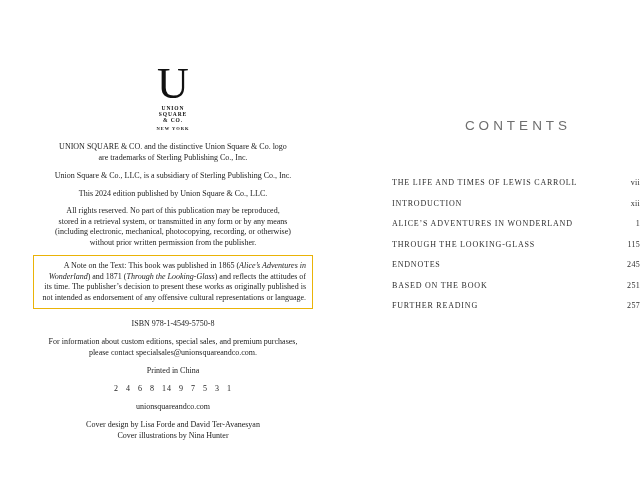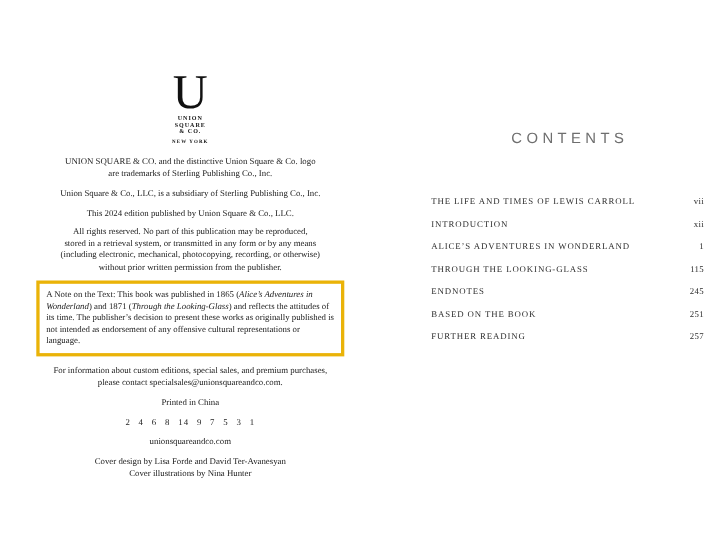--- a/index.html
+++ b/index.html
@@ -58,25 +58,25 @@
   .para {
     font-size: 8px;
     line-height: 11px;
     margin: 7px 0 0 0;
     white-space: pre-line;
   }
   .para-trademark { margin-top: 10px; }
   .para-rights { line-height: 10.5px; }
   .note-box {
     margin-top: 7px;
-    border: 3px solid #eab308;
+    border: 1px solid #eab308;
     padding: 5px 6px;
     font-size: 8px;
     line-height: 10.5px;
-    text-align: left;
+    text-align: right;
   }
   .note-box .it { font-style: italic; }
   .para-isbn { margin-top: 9px; }
   .printers-key { word-spacing: 4px; letter-spacing: 1px; }
   
   .contents-heading {
     margin-top: 118px;
     text-align: center;
     font-family: "Liberation Sans", sans-serif;
     font-size: 13.5px;
@@ -126,20 +126,21 @@
 
   <div class="para para-rights">All rights reserved. No part of this publication may be reproduced,
 stored in a retrieval system, or transmitted in any form or by any means
 (including electronic, mechanical, photocopying, recording, or otherwise)
 without prior written permission from the publisher.</div>
 
   <div class="note-box">
     <span>A Note on the Text: This book was published in 1865 (</span><span class="it">Alice’s Adventures in Wonderland</span><span>) and 1871 (</span><span class="it">Through the Looking-Glass</span><span>) and reflects the attitudes of its time. The publisher’s decision to present these works as originally published is not intended as endorsement of any offensive cultural representations or language.</span>
   </div>
 
+  <div class="para para-isbn">ISBN 978-1-4549-5750-8</div>
 
   <div class="para">For information about custom editions, special sales, and premium purchases,
 please contact specialsales@unionsquareandco.com.</div>
 
   <div class="para">Printed in China</div>
 
   <div class="para printers-key">2 4 6 8 14 9 7 5 3 1</div>
 
   <div class="para">unionsquareandco.com</div>
 

